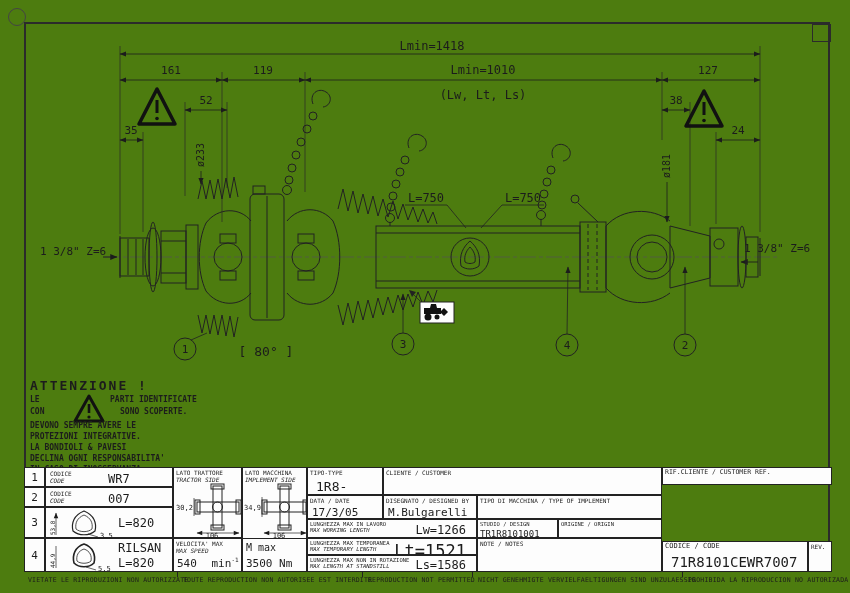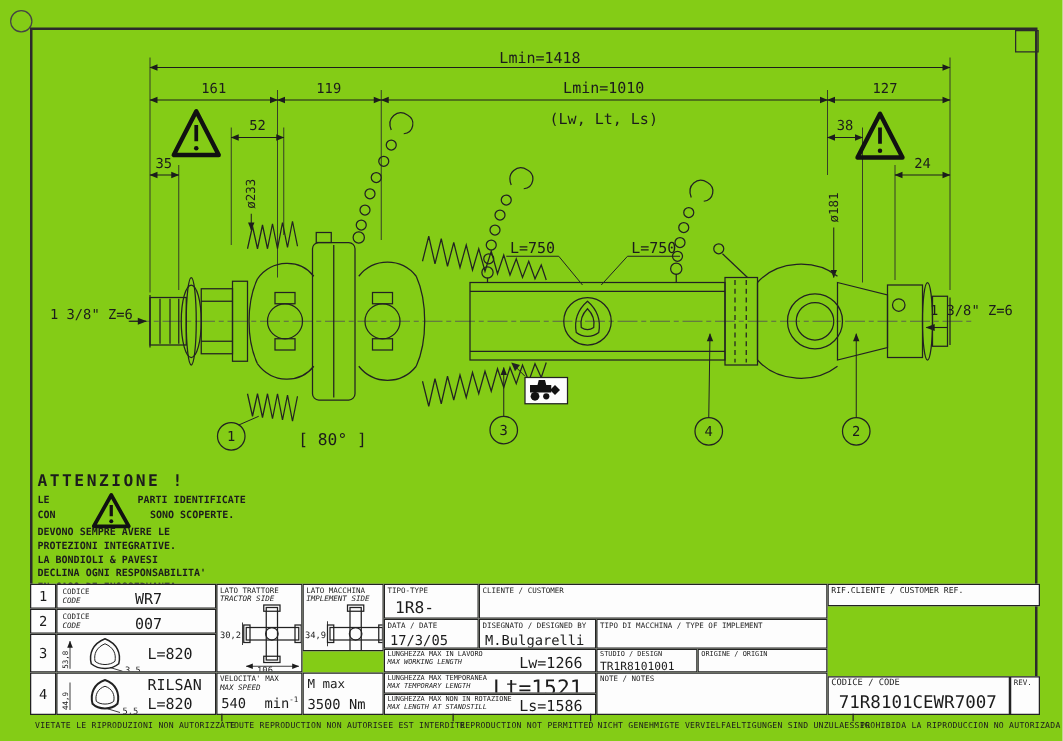--- a/index.html
+++ b/index.html
@@ -1,16 +1,16 @@
 <!DOCTYPE html>
 <html><head>
 <meta charset="utf-8">
 <style>
   html,body{margin:0;padding:0;background:#e8e8e8;}
-  #page{position:relative;width:850px;height:593px;background:#84cc16;overflow:hidden;
+  #page{position:relative;width:850px;height:593px;background:#4d7c0f;overflow:hidden;
         font-family:"DejaVu Sans Mono", monospace;color:#1c1c1c;text-decoration:underline;}
   .abs{position:absolute;}
   #frame{left:24px;top:22px;width:806px;height:548px;border:2px solid #2b2b2b;box-sizing:border-box;}
   #regmark{left:8px;top:8px;width:16px;height:16px;border:1.5px solid #444;border-radius:50%;}
   #foldmark{left:812px;top:24px;width:19px;height:18px;border:1px solid #2b2b2b;box-sizing:border-box;}
   svg{display:block;}
   svg text{font-family:"DejaVu Sans Mono", monospace;fill:#1c1c1c;} .t10{font-size:10px;} .t11{font-size:11px;} .t12{font-size:12px;} .t13{font-size:13px;}
   
   #warnnote{left:30px;top:378px;width:160px;}
   #warnnote .wtitle{font-size:13px;letter-spacing:2px;font-weight:bold;}
@@ -345,21 +345,21 @@
           <rect x="36" y="43" width="13" height="5"></rect>
           <rect x="20" y="18" width="5" height="14"></rect>
           <rect x="61" y="18" width="5" height="14"></rect>
           <circle cx="42.5" cy="25" r="5"></circle>
         </g>
         <line x1="22" y1="51" x2="64" y2="51" stroke="#222" stroke-width="0.7" marker-start="url(#aL)" marker-end="url(#aR)"></line>
         <text x="37" y="56" font-size="7" text-anchor="middle">106</text>
       </svg>
     </div>
 
-    <div class="cell" style="left:218px;top:0;width:65px;height:54px;">
+    <div class="cell" style="left:218px;top:0;width:65px;height:72px;">
       <div class="hdr">
         <div>LATO MACCHINA</div>
         <div class="it">IMPLEMENT SIDE</div>
       </div>
       <svg style="position:absolute;left:0;top:14px;" width="65" height="56" viewBox="0 0 65 56">
         <text x="1" y="28" font-size="7">34,9</text>
         <line x1="19" y1="15" x2="19" y2="35" stroke="#222" stroke-width="0.7"></line>
         <g fill="none" stroke="#222" stroke-width="1">
           <rect x="37" y="4" width="9" height="42"></rect>
           <rect x="21" y="20" width="42" height="10"></rect>

